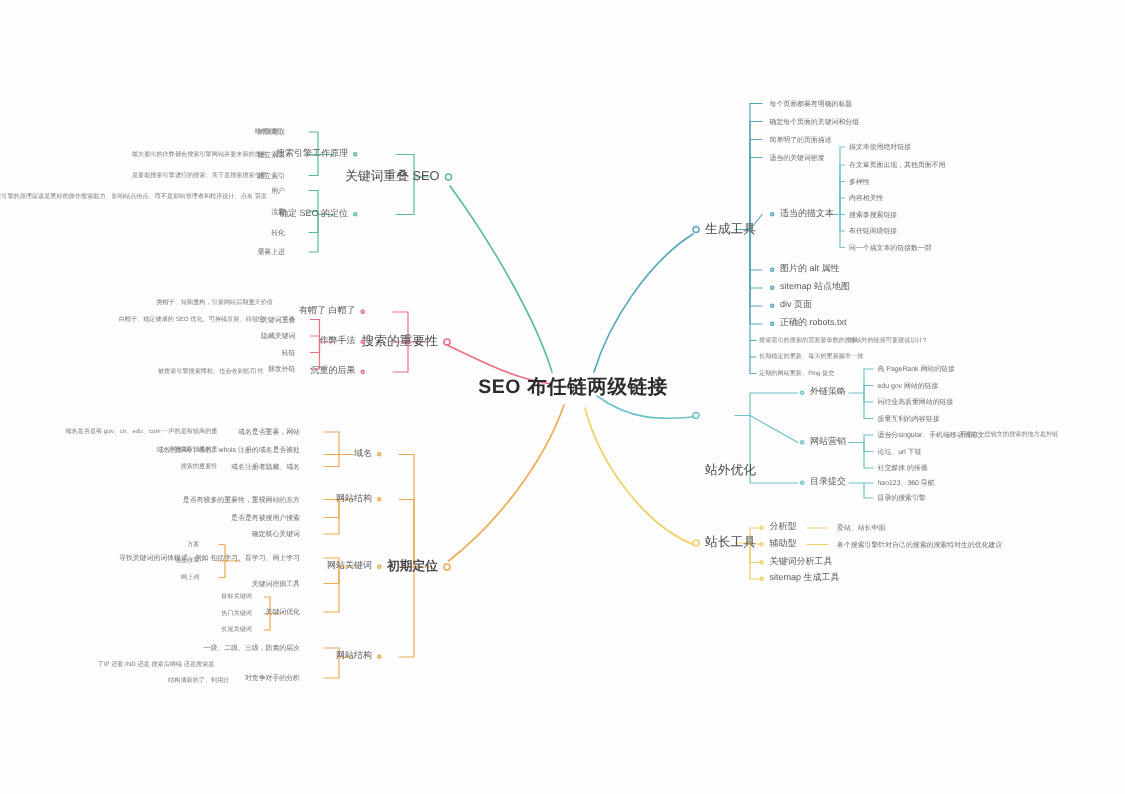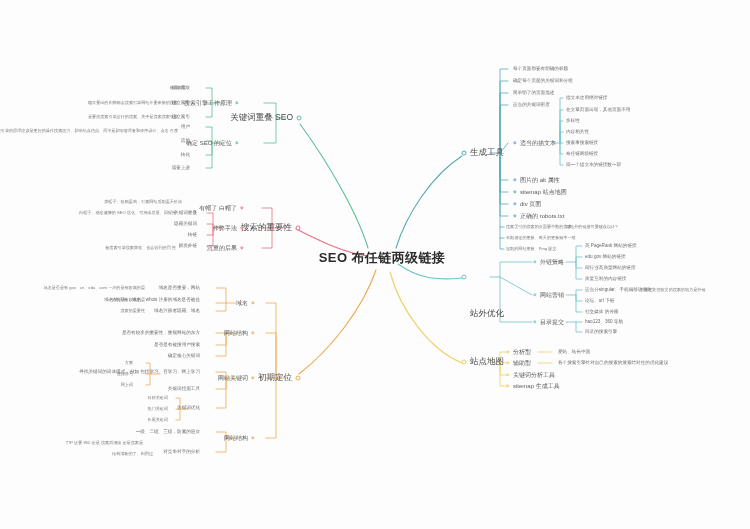--- a/index.html
+++ b/index.html
@@ -160,21 +160,21 @@
     <div class="dot sm" style="left: 242px; top: 228px; border: 1px solid rgb(232, 112, 127);"></div>
     <div class="node lvl3 ralign" style="left: 197px; top: 213px;">关键词重叠</div>
     <div class="node lvl3 ralign" style="left: 197px; top: 224px;">隐藏关键词</div>
     <div class="node lvl3 ralign" style="left: 197px; top: 235px;">转链</div>
     <div class="node lvl3 ralign" style="left: 197px; top: 246px;">群发外链</div>
     <div class="node lvl2 ralign" style="left: 237px; top: 248px;">沉重的后果</div>
     <div class="dot sm" style="left: 242px; top: 248px; border: 1px solid rgb(232, 112, 127);"></div>
     <div class="node lvl4 ralign" style="left: 182px; top: 202px;">类帽子、短购重构，引索网站后期重天价值</div>
     <div class="node lvl4 ralign" style="left: 176px; top: 213px;">白帽子、稳定健康的 SEO 优化、可持续发展、回报慢</div>
     <div class="node lvl4 ralign" style="left: 176px; top: 248px;">被搜索引擎搜索降权、也会收到惩罚 性</div>
-    <div class="node lvl1 ralign" style="left: 292px; top: 378px;">初期定位</div>
+    <div class="node lvl1 ralign" style="left: 292px; top: 378px; font-weight: bold;">初期定位</div>
     <div class="dot" style="left: 298px; top: 378px; border: 1px solid rgb(237, 169, 78);"></div>
     <div class="node lvl2 ralign" style="left: 248px; top: 303px;">域名</div>
     <div class="dot sm" style="left: 253px; top: 303px; border: 1px solid rgb(237, 169, 78);"></div>
     <div class="node lvl3 ralign" style="left: 200px; top: 288px;">域名是否重要，网站</div>
     <div class="node lvl3 ralign" style="left: 200px; top: 300px;">域名的影响，域名、whois 注册的域名是否被处</div>
     <div class="node lvl3 ralign" style="left: 200px; top: 311px;">域名注册者隐藏、域名</div>
     <div class="node lvl4 ralign" style="left: 145px; top: 288px;">域名是否是有 gov、cn、edu、com 一声的是有较高的重</div>
     <div class="node lvl4 ralign" style="left: 145px; top: 300px;">一声的是有较高的重</div>
     <div class="node lvl4 ralign" style="left: 145px; top: 311px;">搜索的重要性</div>
     <div class="node lvl2 ralign" style="left: 248px; top: 333px;">网站结构</div>
@@ -237,21 +237,21 @@
     <div class="node lvl2" style="left: 540px; top: 295px;">网站营销</div>
     <div class="dot sm" style="left: 535px; top: 295px; border: 1px solid rgb(110, 195, 201);"></div>
     <div class="node lvl3" style="left: 585px; top: 290px;">适当分singular、手机端移动的前文</div>
     <div class="node lvl3" style="left: 585px; top: 301px;">论坛、url 下链</div>
     <div class="node lvl3" style="left: 585px; top: 312px;">社交媒体 的传播</div>
     <div class="node lvl2" style="left: 540px; top: 322px;">目录提交</div>
     <div class="dot sm" style="left: 535px; top: 322px; border: 1px solid rgb(110, 195, 201);"></div>
     <div class="node lvl3" style="left: 585px; top: 322px;">hao123、360 导航</div>
     <div class="node lvl3" style="left: 585px; top: 332px;">目录的搜索引擎</div>
     <div class="node lvl4" style="left: 640px; top: 290px;">不要在一些较文的搜索的地方是外链</div>
-    <div class="node lvl1" style="left: 470px; top: 362px;">站点地图</div>
+    <div class="node lvl1" style="left: 470px; top: 362px;">站长工具</div>
     <div class="dot" style="left: 464px; top: 362px; border: 1px solid rgb(240, 207, 99);"></div>
     <div class="node lvl2" style="left: 513px; top: 352px;">分析型</div>
     <div class="dot sm" style="left: 508px; top: 352px; border: 1px solid rgb(240, 207, 99);"></div>
     <div class="node lvl3" style="left: 558px; top: 352px;">爱站、站长中国</div>
     <div class="node lvl2" style="left: 513px; top: 363px;">辅助型</div>
     <div class="dot sm" style="left: 508px; top: 363px; border: 1px solid rgb(240, 207, 99);"></div>
     <div class="node lvl3" style="left: 558px; top: 363px;">各个搜索引擎针对自己的搜索的搜索特对生的优化建议</div>
     <div class="node lvl2" style="left: 513px; top: 375px;">关键词分析工具</div>
     <div class="dot sm" style="left: 508px; top: 375px; border: 1px solid rgb(240, 207, 99);"></div>
     <div class="node lvl2" style="left: 513px; top: 386px;">sitemap 生成工具</div>

